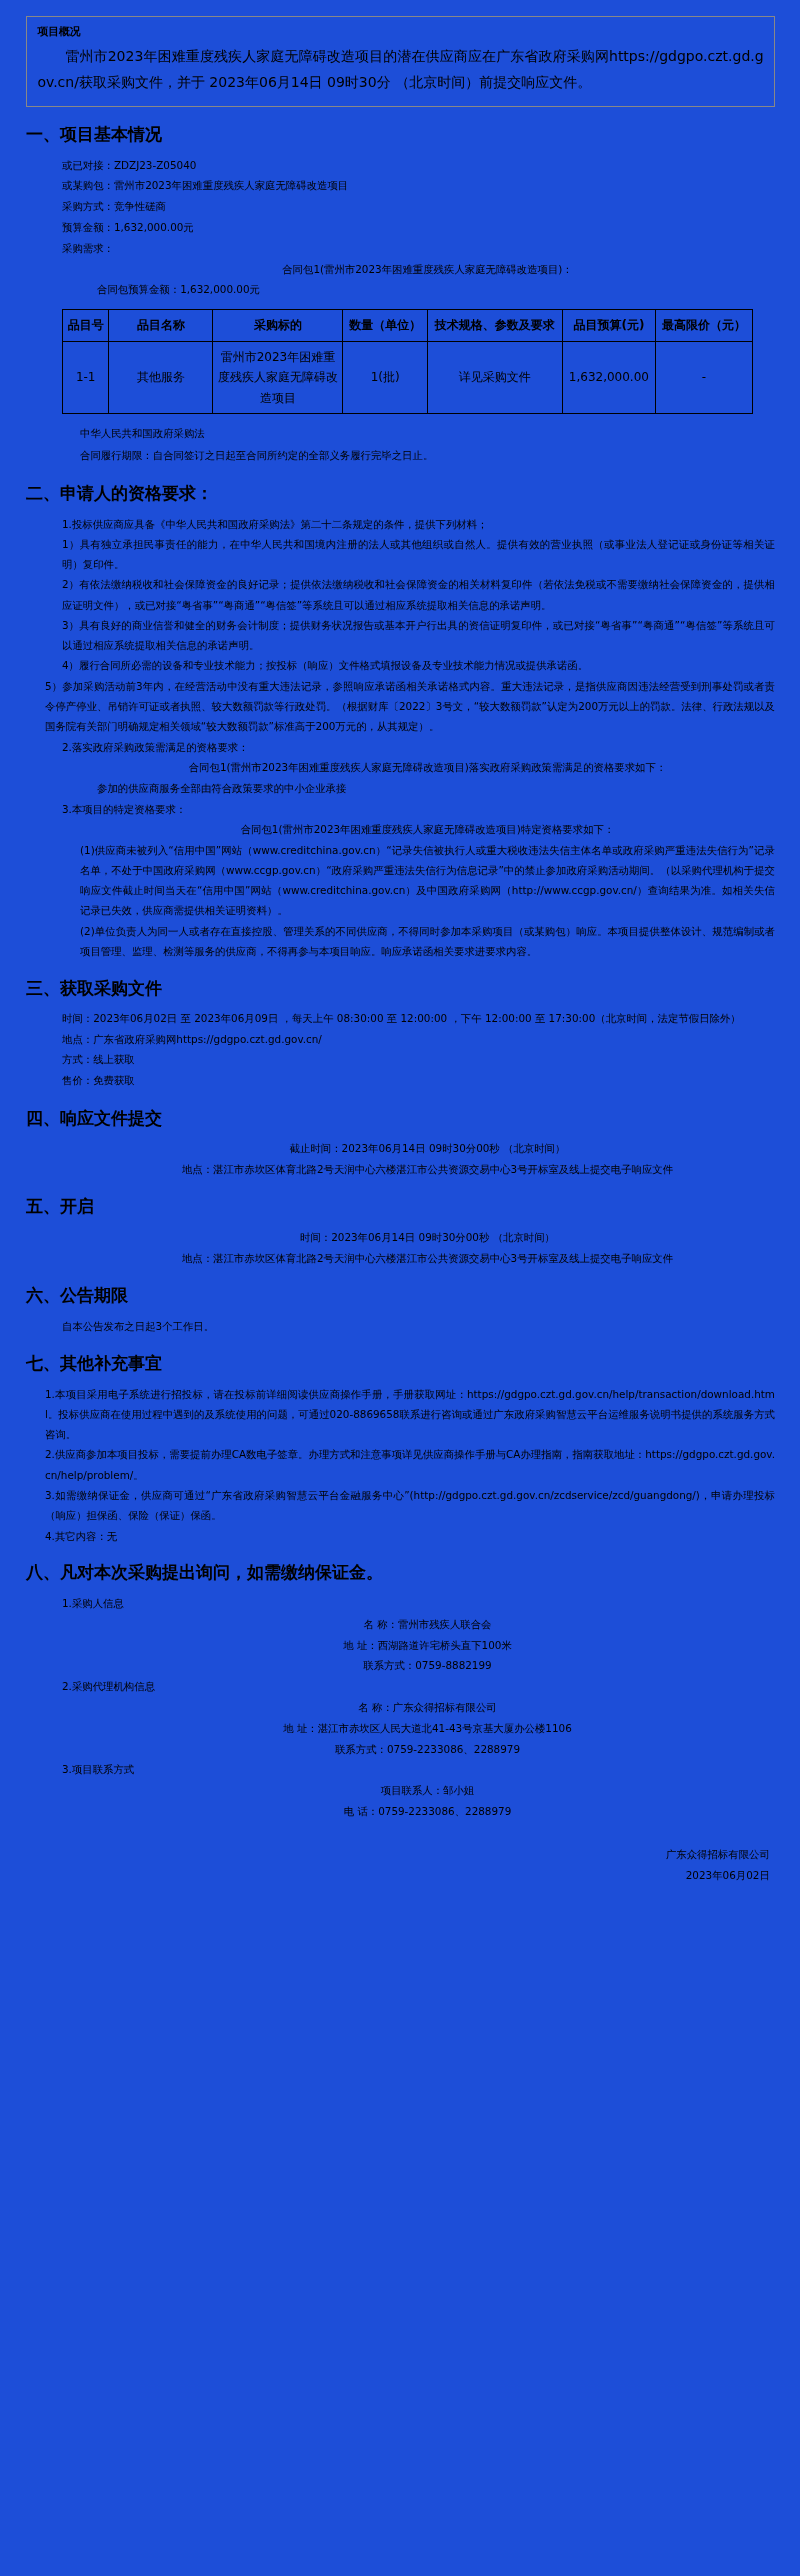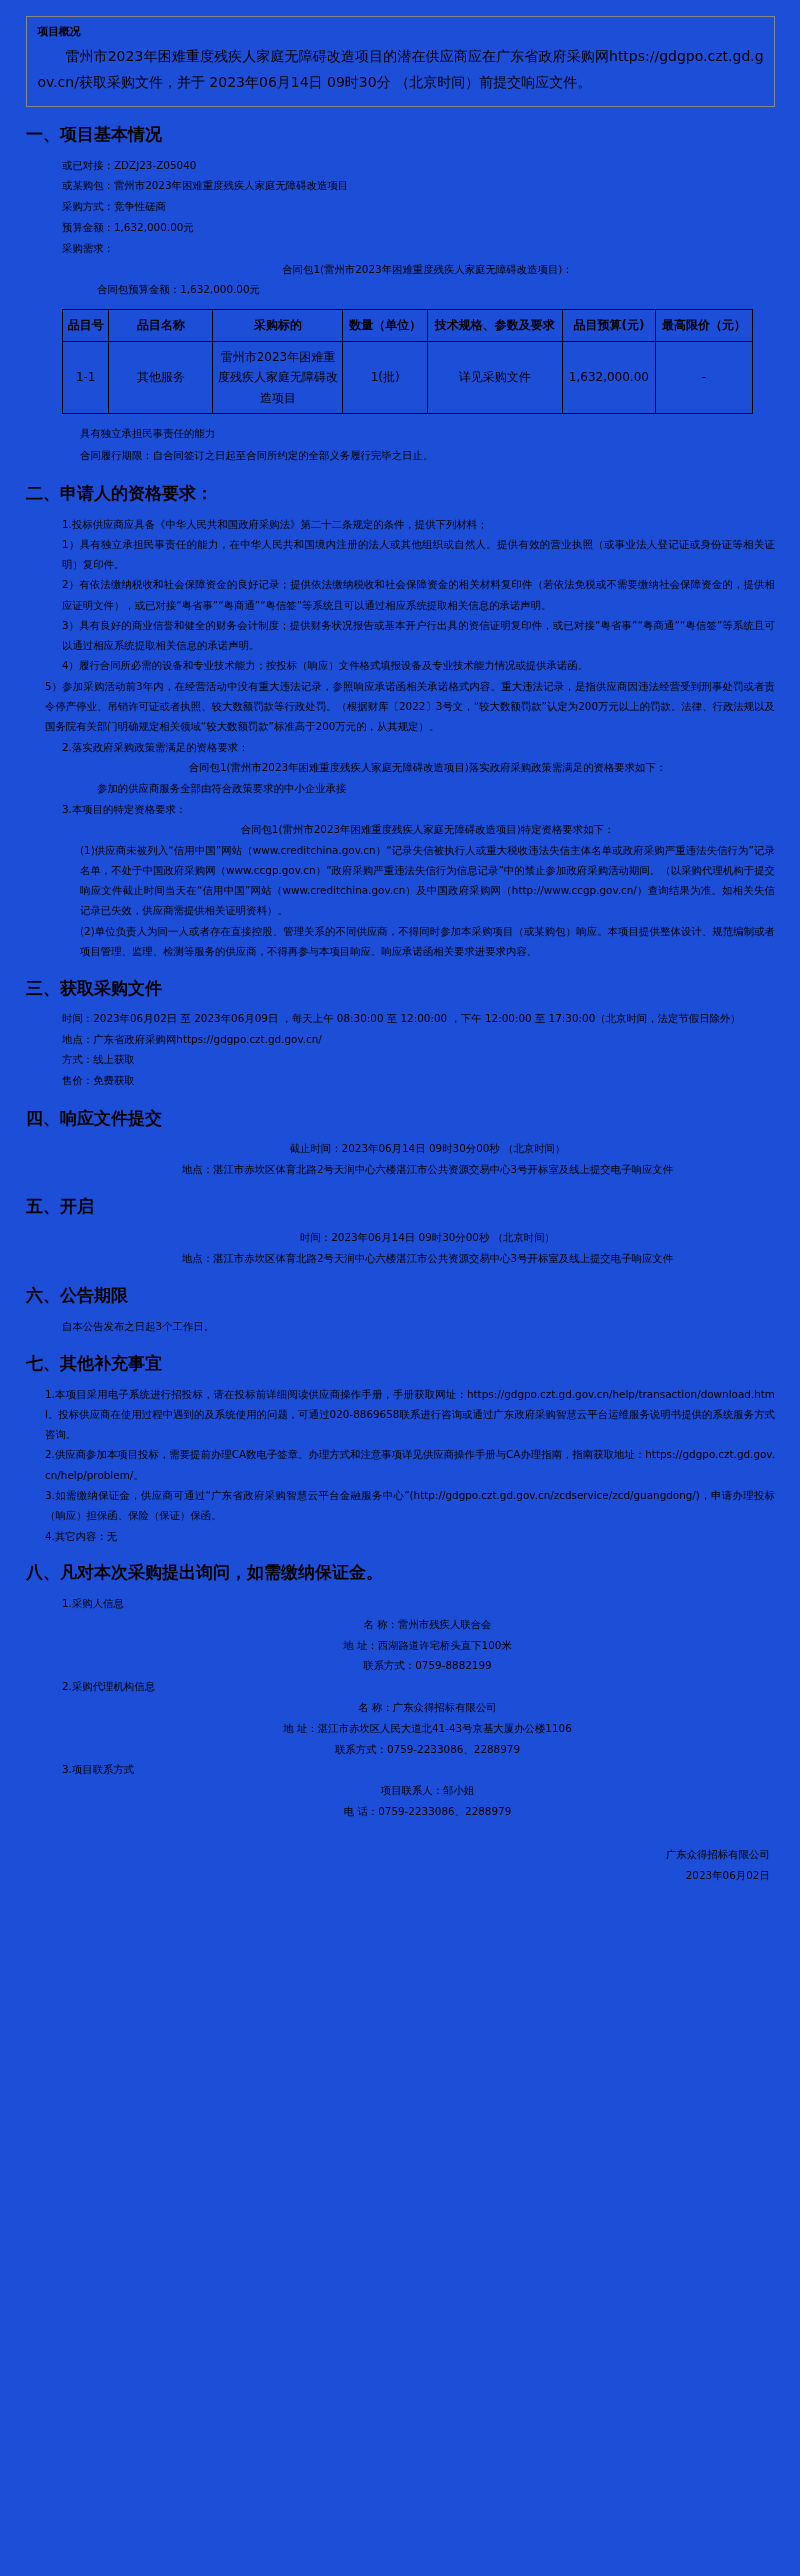--- a/index.html
+++ b/index.html
@@ -128,21 +128,21 @@
         <td class="item-name">其他服务</td>
         <td class="item-target">雷州市2023年困难重度残疾人家庭无障碍改造项目</td>
         <td>1(批)</td>
         <td>详见采购文件</td>
         <td>1,632,000.00</td>
         <td>-</td>
       </tr>
     </tbody>
   </table>
 
-  <div class="note">具有独立承担民事责任的能力</div>
+  <div class="note">中华人民共和国政府采购法</div>
   <div class="note">合同履行期限：自合同签订之日起至合同所约定的全部义务履行完毕之日止。</div>
 
   <h2 class="section">二、申请人的资格要求：</h2>
   <div class="para-hang">1.投标供应商应具备《中华人民共和国政府采购法》第二十二条规定的条件，提供下列材料；</div>
   <div class="para-hang">1）具有独立承担民事责任的能力，在中华人民共和国境内注册的法人或其他组织或自然人。提供有效的营业执照（或事业法人登记证或身份证等相关证明）复印件。</div>
   <div class="para-hang">2）有依法缴纳税收和社会保障资金的良好记录；提供依法缴纳税收和社会保障资金的相关材料复印件（若依法免税或不需要缴纳社会保障资金的，提供相应证明文件），或已对接“粤省事”“粤商通”“粤信签”等系统且可以通过相应系统提取相关信息的承诺声明。</div>
   <div class="para-hang">3）具有良好的商业信誉和健全的财务会计制度；提供财务状况报告或基本开户行出具的资信证明复印件，或已对接“粤省事”“粤商通”“粤信签”等系统且可以通过相应系统提取相关信息的承诺声明。</div>
   <div class="para-hang">4）履行合同所必需的设备和专业技术能力；按投标（响应）文件格式填报设备及专业技术能力情况或提供承诺函。</div>
   <div class="para-wide">5）参加采购活动前3年内，在经营活动中没有重大违法记录，参照响应承诺函相关承诺格式内容。重大违法记录，是指供应商因违法经营受到刑事处罚或者责令停产停业、吊销许可证或者执照、较大数额罚款等行政处罚。（根据财库〔2022〕3号文，“较大数额罚款”认定为200万元以上的罚款。法律、行政法规以及国务院有关部门明确规定相关领域“较大数额罚款”标准高于200万元的，从其规定）。</div>
   <div class="para-hang">2.落实政府采购政策需满足的资格要求：</div>

